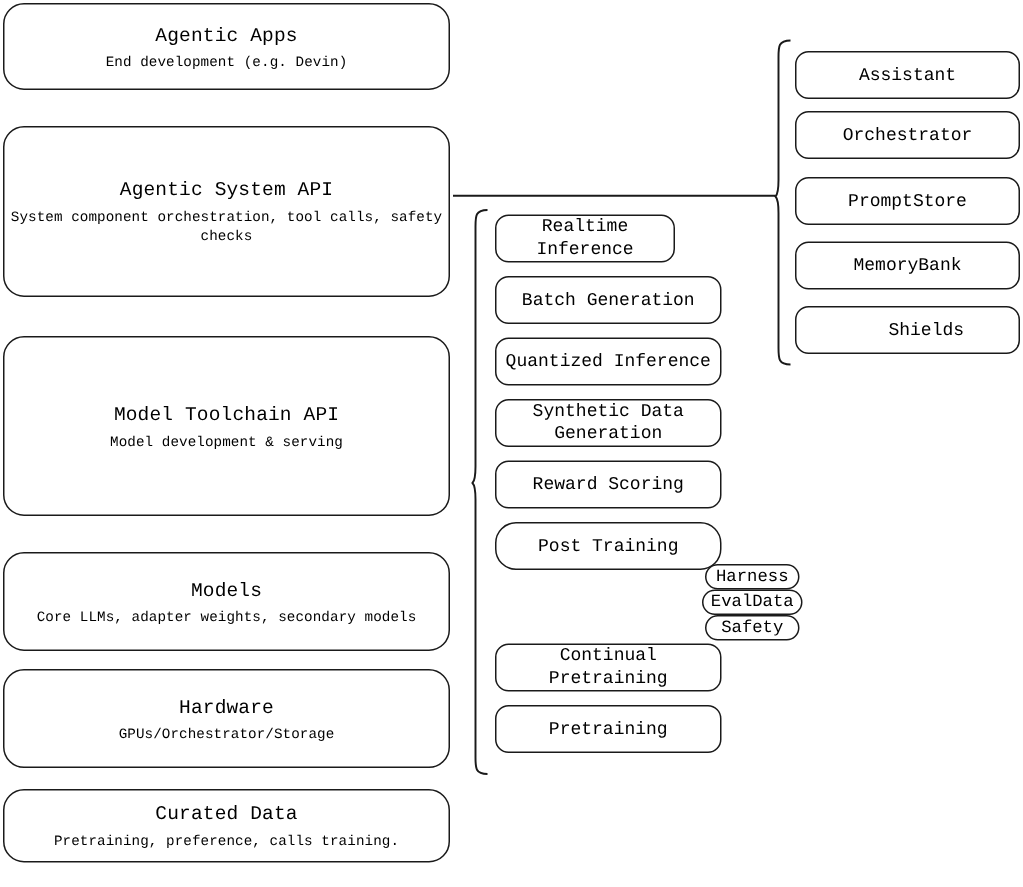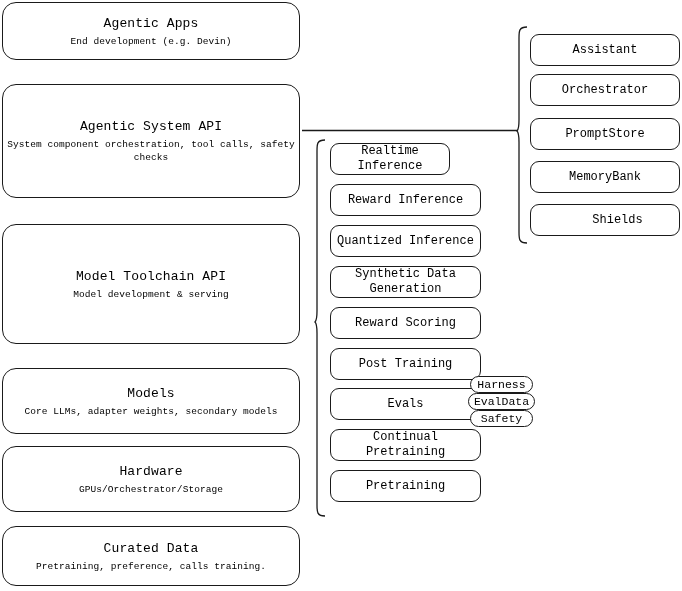--- a/index.html
+++ b/index.html
@@ -102,45 +102,42 @@
   <div class="node stack-node" style="left:2px; top:368px; width:298px; height:66px;">
     <div class="title">Models</div>
     <div class="subtitle">Core LLMs, adapter weights, secondary models</div>
   </div>
 
   <div class="node stack-node" style="left:2px; top:446px; width:298px; height:66px;">
     <div class="title">Hardware</div>
     <div class="subtitle">GPUs/Orchestrator/Storage</div>
   </div>
 
-  <div class="node stack-node" style="left:2px; top:526px; width:298px; height:60px;">
+  <div class="node stack-node" style="left:2px; top:526px; width:298px; height:49px;">
     <div class="title">Curated Data</div>
     <div class="subtitle">Pretraining, preference, calls training.</div>
   </div>
 
   <div class="node cap-node" style="left:330px; top:143px; width:120px; height:32px;">
     <span>Realtime Inference</span>
   </div>
   <div class="node cap-node" style="left:330px; top:184px; width:151px; height:32px;">
-    <span>Reward Inference</span>
+    <span>Batch Generation</span>
   </div>
   <div class="node cap-node" style="left:330px; top:225px; width:151px; height:32px;">
     <span>Quantized Inference</span>
   </div>
   <div class="node cap-node" style="left:330px; top:266px; width:151px; height:32px;">
     <span>Synthetic Data Generation</span>
   </div>
   <div class="node cap-node" style="left:330px; top:307px; width:151px; height:32px;">
     <span>Reward Scoring</span>
   </div>
-  <div class="node cap-node" style="left:330px; top:348px; width:151px; height:32px;">
+  <div class="node cap-node" style="left:330px; top:348px; width:151px; height:32px;border-radius:14px;">
     <span>Post Training</span>
-  </div>
-  <div class="node cap-node" style="left:330px; top:388px; width:151px; height:32px;">
-    <span>Evals</span>
   </div>
   <div class="node cap-node" style="left:330px; top:429px; width:151px; height:32px;">
     <span>Continual Pretraining</span>
   </div>
   <div class="node cap-node" style="left:330px; top:470px; width:151px; height:32px;">
     <span>Pretraining</span>
   </div>
 
   <div class="node pill-node" style="left:470px; top:376px; width:63px; height:17px;">
     <span>Harness</span>

